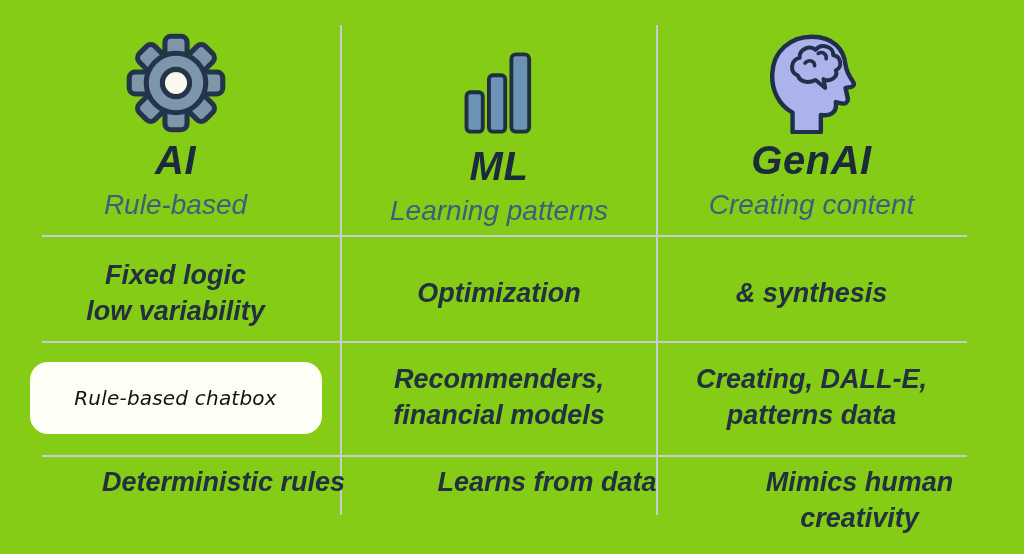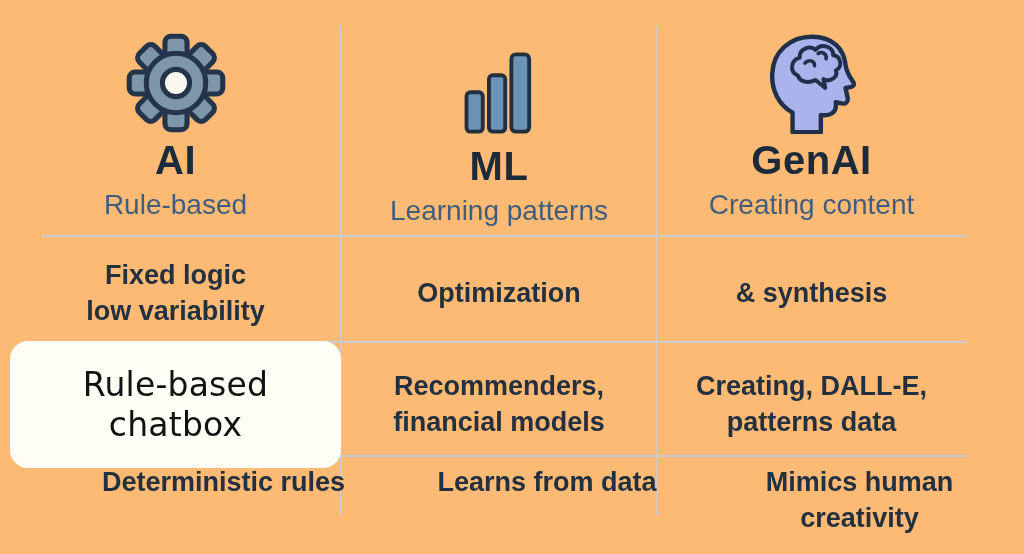--- a/index.html
+++ b/index.html
@@ -1,20 +1,21 @@
 <!DOCTYPE html>
 <html><head>
 <meta charset="utf-8">
 <style>
   html,body{margin:0;padding:0;background:#FAF7EF;}
   .stage{
     position:relative;width:1024px;height:554px;overflow:hidden;
-    background:#fdba74;
+    background:#84cc16;
     font-family:"Liberation Sans",sans-serif;
     color:#233040;
+    font-style:italic;
   }
   .vline{position:absolute;top:25px;height:490px;width:2px;background:#C7CCD4;}
   .hline{position:absolute;left:42px;width:925px;height:2px;background:#C7CCD4;}
 
   .row{position:absolute;left:0;width:1024px;display:grid;grid-template-columns:341px 316px 367px;}
   .cell{display:flex;flex-direction:column;align-items:center;justify-content:center;text-align:center;}
   .col1{padding-left:10px;}
   .col3{padding-right:58px;}
 
   .header-row{top:22px;height:212px;}
@@ -28,21 +29,21 @@
   .row4{top:449px;height:72px;margin-left:48px;}
   .row4 .cell{justify-content:flex-start;padding-top:16px;}
 
   .line{font-size:27px;font-weight:700;line-height:1.32;color:#233040;}
 
   .chatbox-highlight{
     background:#FFFEF6;border-radius:18px;padding:24px 16px;min-width:260px;
     display:flex;align-items:center;justify-content:center;
   }
   .chatbox-text{
-    font-family:"DejaVu Sans",sans-serif;font-weight:400;font-size:33px;
+    font-family:"DejaVu Sans",sans-serif;font-weight:400;font-size:20px;
     color:#121212;letter-spacing:0.2px;line-height:1.2;
   }
 </style>
 </head>
 <body>
 
 <div class="stage">
 
   <div class="vline" style="left:340px;"></div>
   <div class="vline" style="left:656px;"></div>

